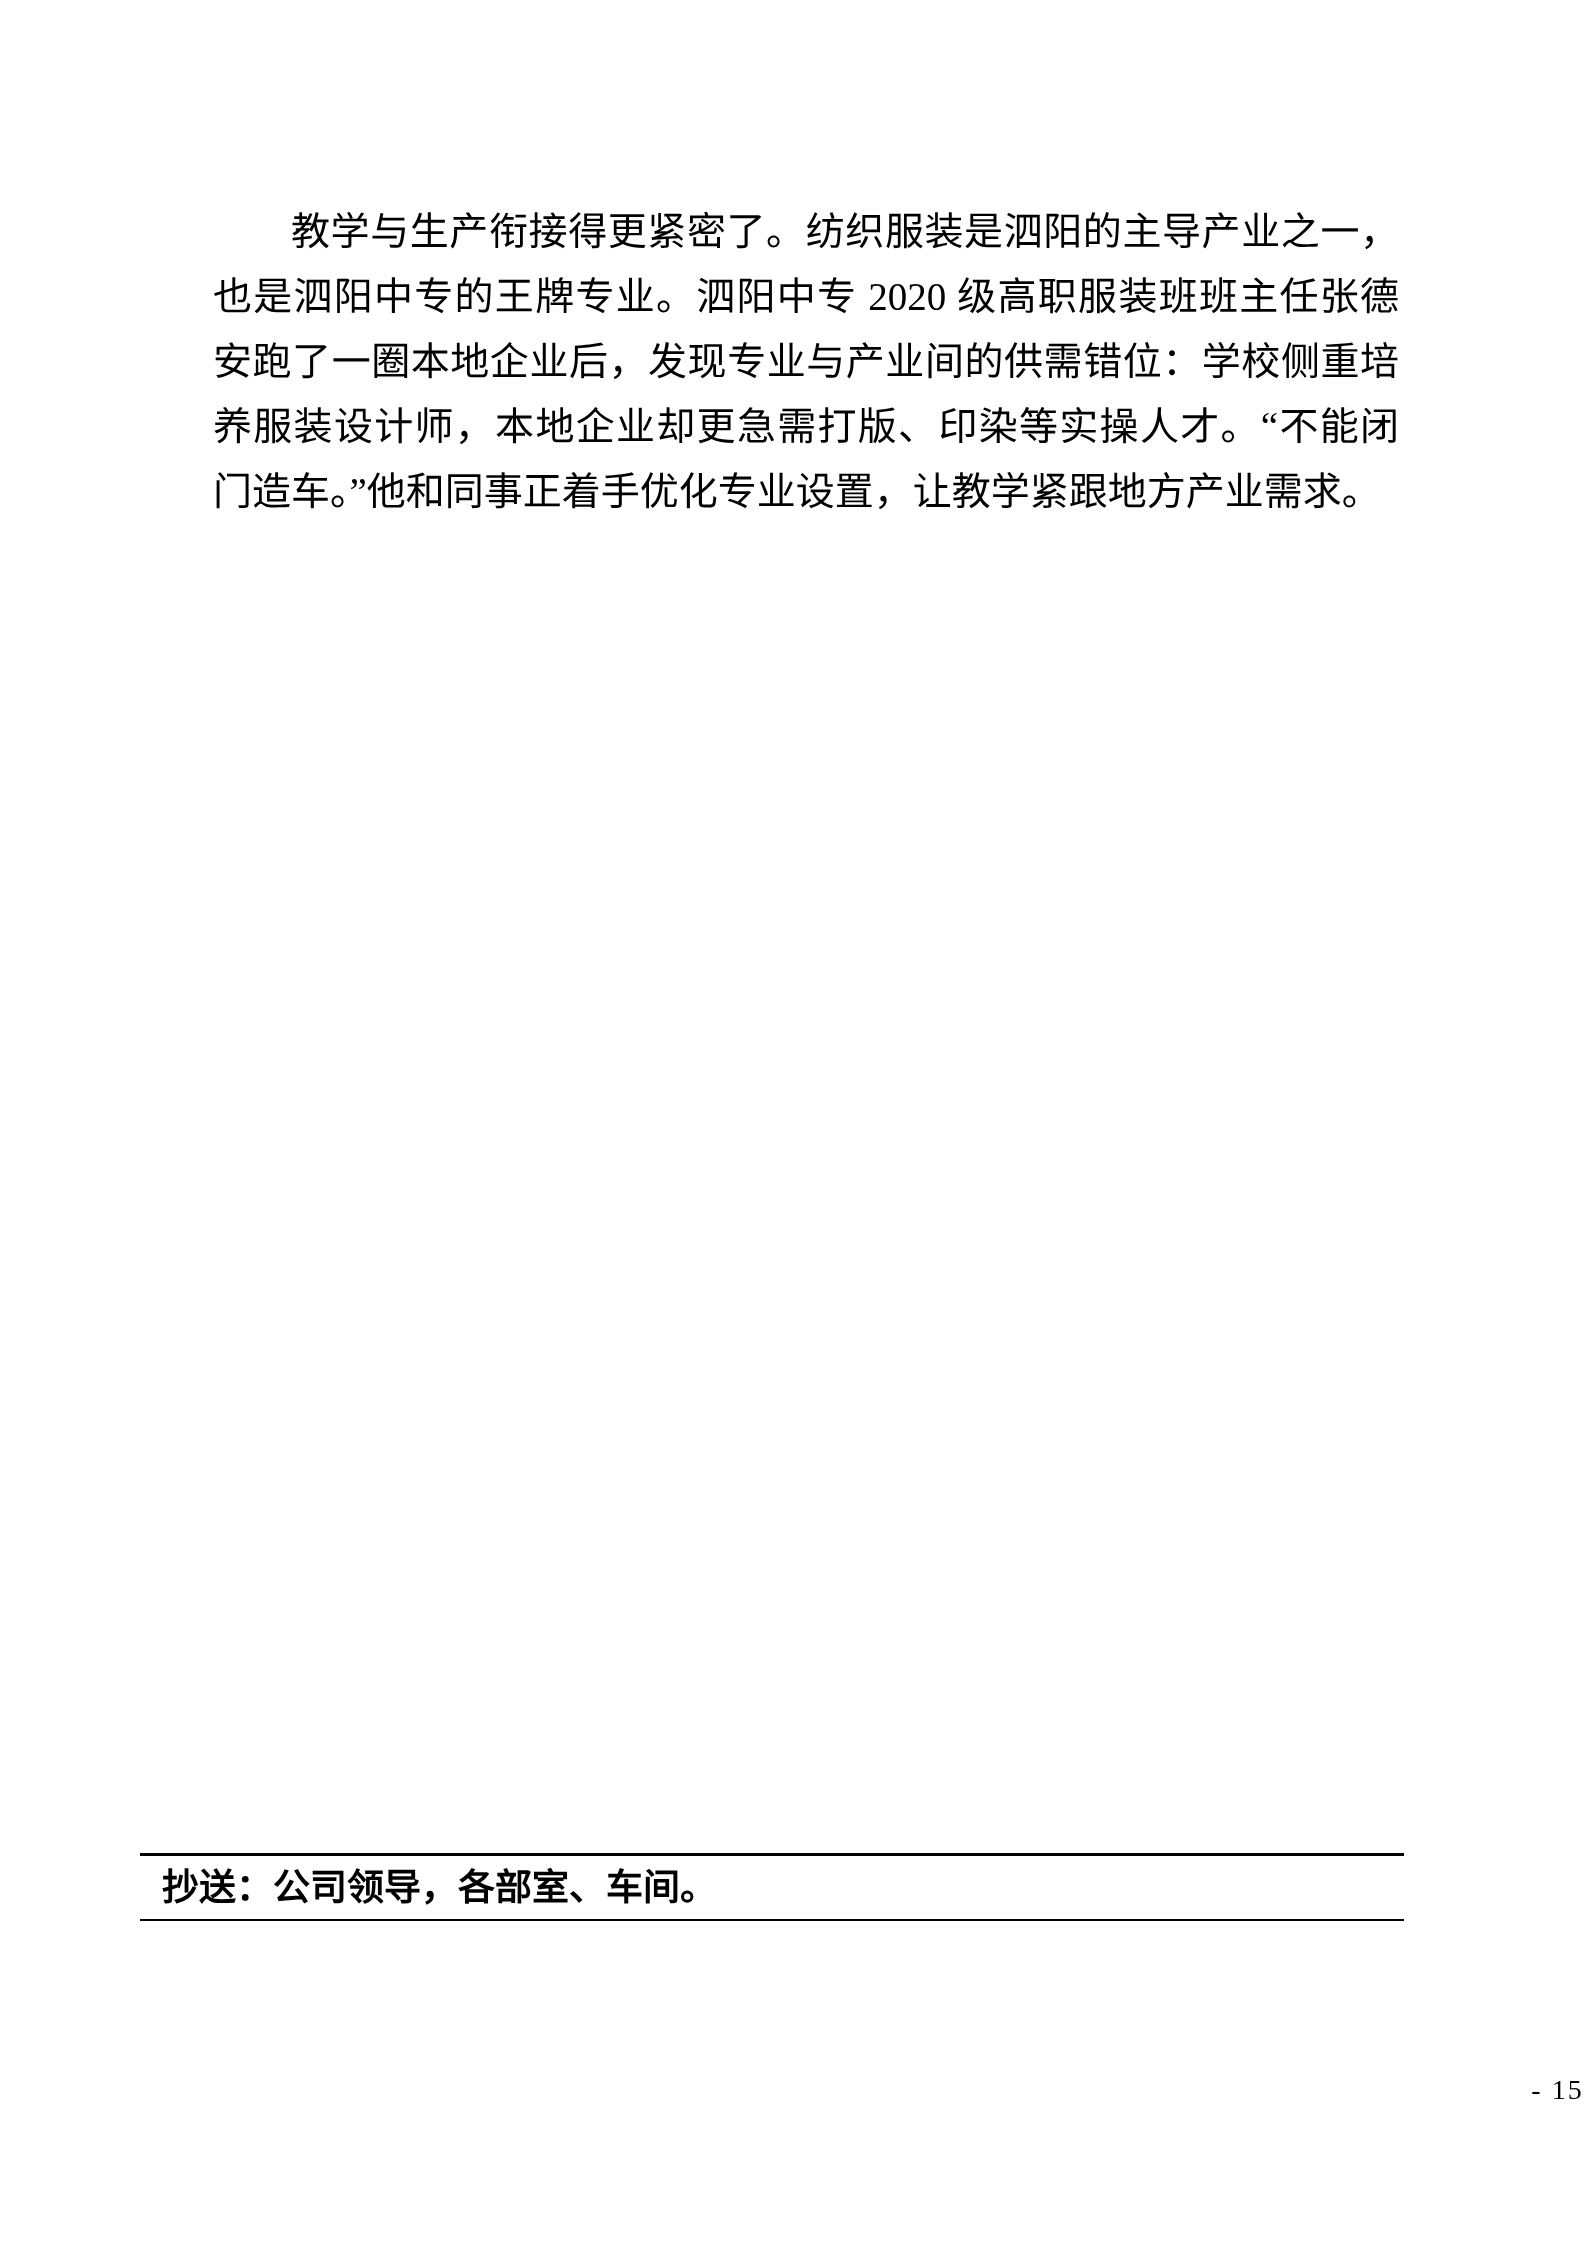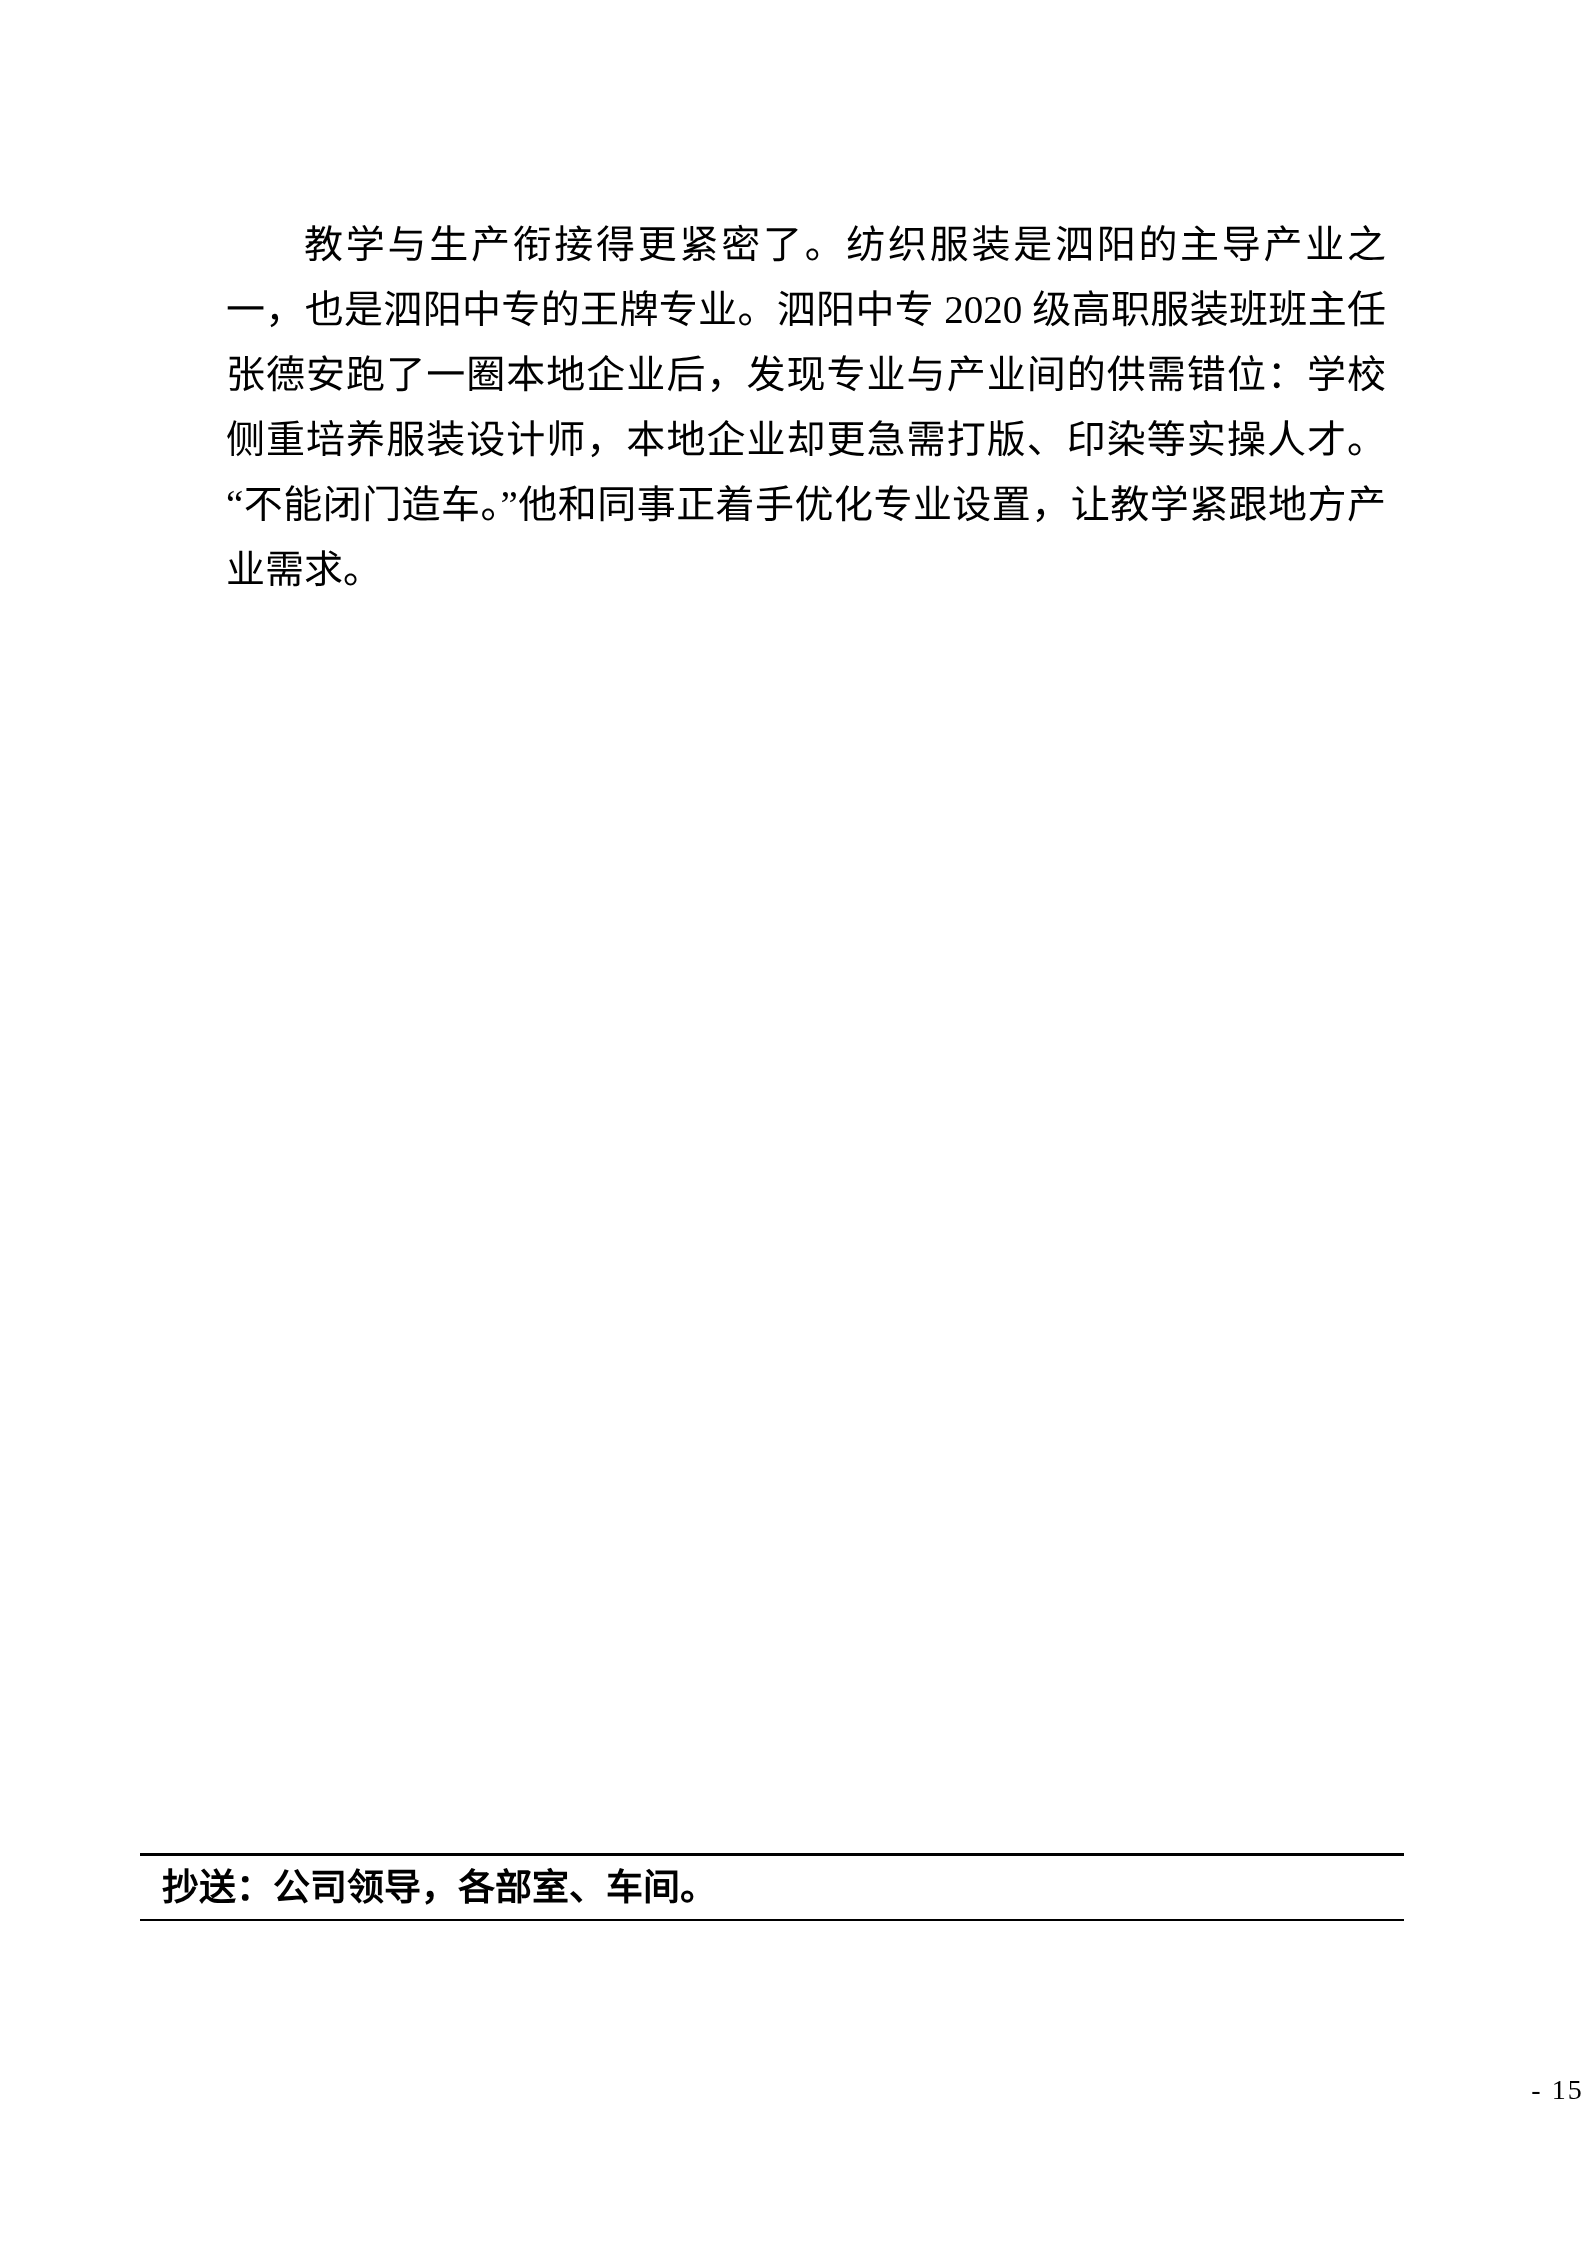--- a/index.html
+++ b/index.html
@@ -20,21 +20,21 @@
     position: absolute;
     left: 210px;
     top: 196px;
     width: 1192px;
     font-size: 39px;
     line-height: 65px;
     text-align: justify;
     text-justify: inter-ideograph;
   }
   .body-text p {
-    margin: 16px;
+    margin: 3px;
     padding: 0;
     text-indent: 2em;
   }
   .footer {
     position: absolute;
     left: 140px;
     top: 1853px;
     width: 1264px;
     font-weight: bold;
   }

